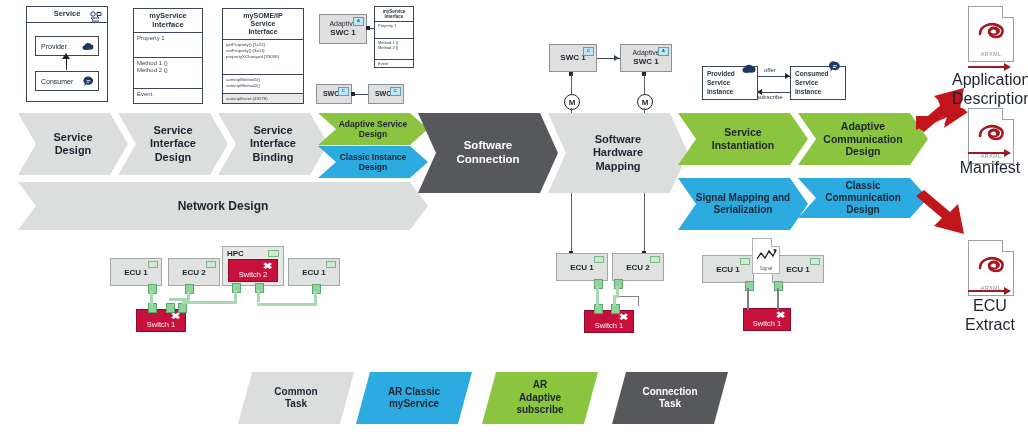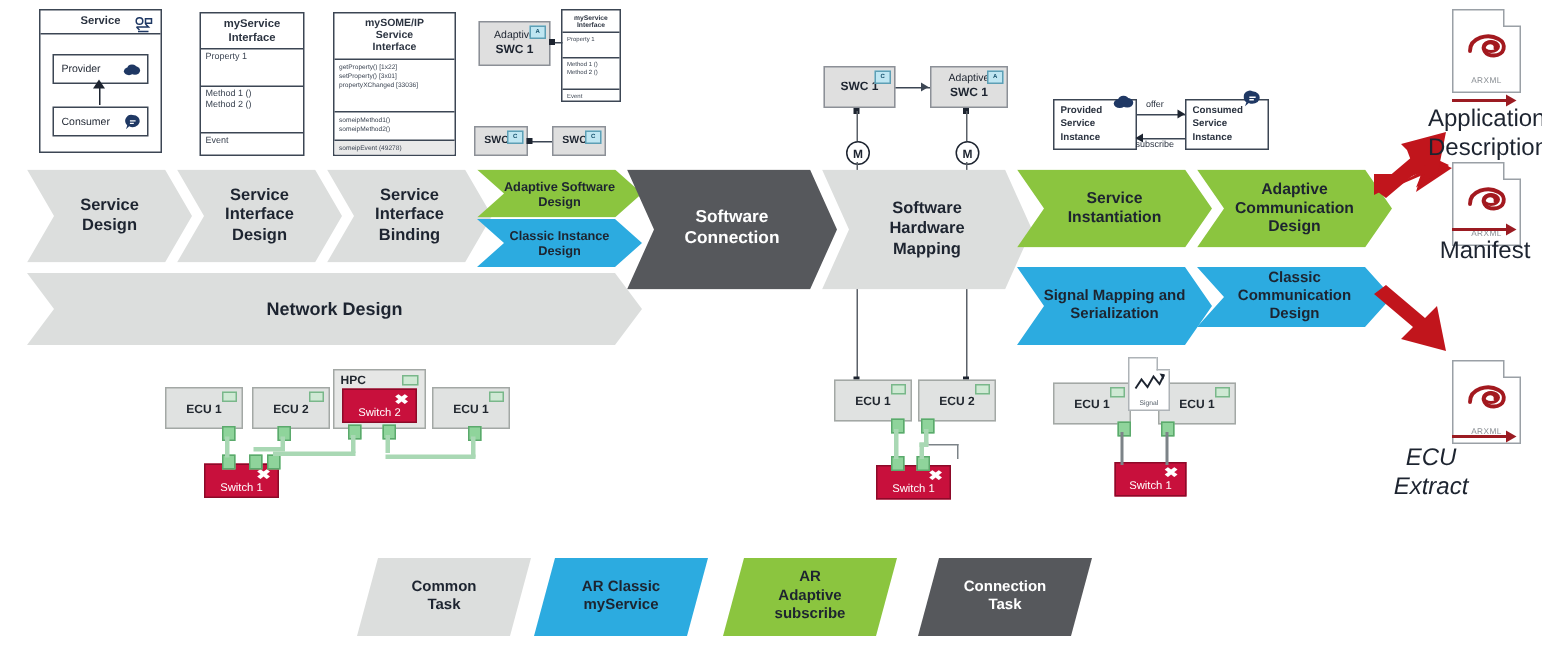--- a/index.html
+++ b/index.html
@@ -367,21 +367,21 @@
 
 <div class="chev grey" style="left:18px;top:113px;width:110px;height:62px;font-size:11px;white-space:pre-line;">Service
 Design</div>
 <div class="chev grey" style="left:118px;top:113px;width:110px;height:62px;font-size:11px;white-space:pre-line;">Service
 Interface
 Design</div>
 <div class="chev grey" style="left:218px;top:113px;width:110px;height:62px;font-size:11px;white-space:pre-line;">Service
 Interface
 Binding</div>
 
-<div class="chev green" style="left:318px;top:113px;width:110px;height:32px;font-size:8.5px;white-space:pre-line;">Adaptive Software
+<div class="chev green" style="left:318px;top:113px;width:110px;height:32px;font-size:8.5px;white-space:pre-line;">Adaptive Service
 Design</div>
 <div class="chev blue" style="left:318px;top:146px;width:110px;height:32px;font-size:8.5px;white-space:pre-line;">Classic Instance
 Design</div>
 
 <div class="chev dark" style="left:418px;top:113px;width:140px;height:80px;font-size:11.5px;white-space:pre-line;">Software
 Connection</div>
 
 <div class="chev grey" style="left:548px;top:113px;width:140px;height:80px;font-size:11px;white-space:pre-line;">Software
 Hardware
 Mapping</div>
@@ -439,21 +439,21 @@
 <div class="doc" style="left:968px;top:240px;">
   <div class="fold"></div>
   <svg class="swirl" viewBox="0 0 30 22">
     <path d="M3 14 C3 5, 15 2, 22 6 C28 9, 26 17, 19 17 C13 17, 10 12, 14 9 C17 7, 21 9, 20 12" fill="none" stroke="#a3191f" stroke-width="2.6" stroke-linecap="round"></path>
     <ellipse cx="17" cy="11" rx="5" ry="3.4" fill="none" stroke="#a3191f" stroke-width="2"></ellipse>
   </svg>
   <div class="lbl">ARXML</div>
 </div>
 <div class="arrow-line" style="left:968px;top:290px;width:38px;"></div>
 <div class="arrow-head" style="left:1004px;top:287px;"></div>
-<div class="doclabel" style="left:916px;top:296px;width:76px;white-space:pre-line;font-style:italic;">ECU Extract</div>
+<div class="doclabel" style="left:952px;top:296px;width:76px;white-space:pre-line;">ECU Extract</div>
 
 <div class="ecu" style="left:110px;top:258px;width:52px;height:28px;">
   <span class="chip"></span>
   <span>ECU 1</span>
 </div>
 <div class="ecu" style="left:168px;top:258px;width:52px;height:28px;">
   <span class="chip"></span>
   <span>ECU 2</span>
 </div>
 <div class="hpc" style="left:222px;top:246px;width:62px;height:40px;">

